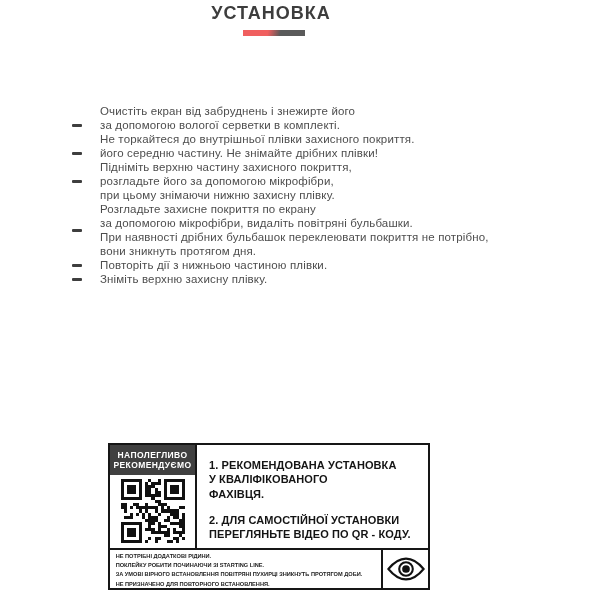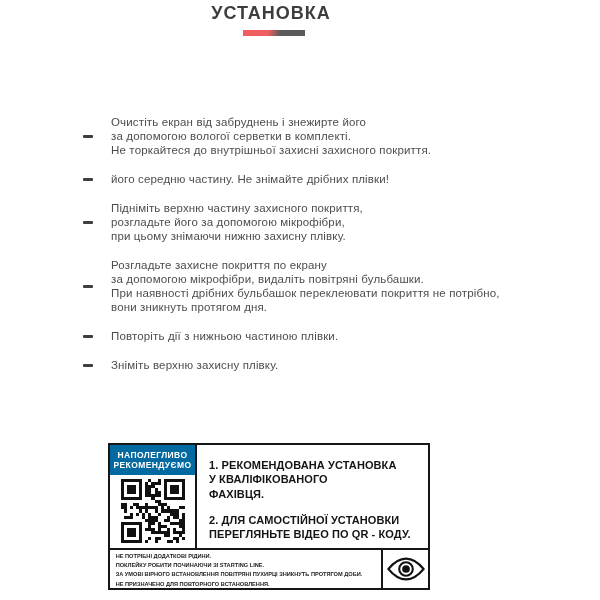--- a/index.html
+++ b/index.html
@@ -7,35 +7,35 @@
     width:600px; height:600px; position:relative; background:#ffffff;
     font-family:"Liberation Sans", sans-serif; overflow:hidden;
   }
   .title {
     position:absolute; top:3px; left:271px; transform:translateX(-50%);
     font-size:18px; font-weight:600; letter-spacing:1px; color:#3d3d3d; white-space:nowrap;text-align:right;
   }
   .divider { position:absolute; left:243px; top:30px; width:62px; height:6px; }
 
   .steps {
-    position:absolute; left:67px; top:99px; margin:16px; padding:0; list-style:none;
-    display:flex; flex-direction:column; gap:15px;
+    position:absolute; left:67px; top:99px; margin:5px; padding:0; list-style:none;
+    display:flex; flex-direction:column; 
   }
   .step { display:flex; align-items:center; }
   .dash { flex:0 0 10px; height:3px; background:#3e3e3e; border-radius:1px; margin-right:18px; }
   .line { font-size:11.5px; line-height:14px; color:#4d4d4d; letter-spacing:0.15px; white-space:nowrap; }
 
   .rec-box {
     position:absolute; left:108px; top:443px; width:322px; height:147px;
     border:2px solid #161616; box-sizing:border-box; display:flex; flex-direction:column; background:#fff;
   }
   .rec-main { flex:1; display:flex; min-height:0; }
   .rec-left { width:87px; flex:0 0 87px; border-right:2px solid #161616; box-sizing:border-box; display:flex; flex-direction:column; }
   .badge {
-    height:30px; background:#0369a1; color:#ffffff; display:flex; flex-direction:column;
+    height:30px; background:#404040; color:#ffffff; display:flex; flex-direction:column;
     align-items:center; justify-content:center; font-size:8.5px; font-weight:bold;
     letter-spacing:0.4px; line-height:10px; text-align:center;
   }
   .qr { width:64px; height:64px; margin:4px auto 0; }
   .rec-right {
     flex:1; padding:13px 6px 1px 12px; font-weight:bold; color:#141414;
     font-size:11px; line-height:14.3px; letter-spacing:0.1px;
   }
   .rec-right .para { white-space:nowrap; }
   .rec-right .para + .para { margin-top:12px; }
@@ -52,21 +52,21 @@
 
 <div class="title">УСТАНОВКА</div>
 <div class="divider" style="background: linear-gradient(102deg, rgb(240, 95, 95) 0px, rgb(240, 95, 95) 40%, rgb(90, 90, 90) 60%, rgb(90, 90, 90) 100%);"></div>
 
 <ul class="steps">
   <li class="step">
     <span class="dash"></span>
     <div class="lines">
       <div class="line">Очистіть екран від забруднень і знежирте його</div>
       <div class="line">за допомогою вологої серветки в комплекті.</div>
-      <div class="line">Не торкайтеся до внутрішньої захисні захисного покриття.</div>
+      <div class="line">Не торкайтеся до внутрішньої плівки захисного покриття.</div>
     </div>
   </li>
   <li class="step">
     <span class="dash"></span>
     <div class="lines">
       <div class="line">його середню частину. Не знімайте дрібних плівки!</div>
     </div>
   </li>
   <li class="step">
     <span class="dash"></span>

